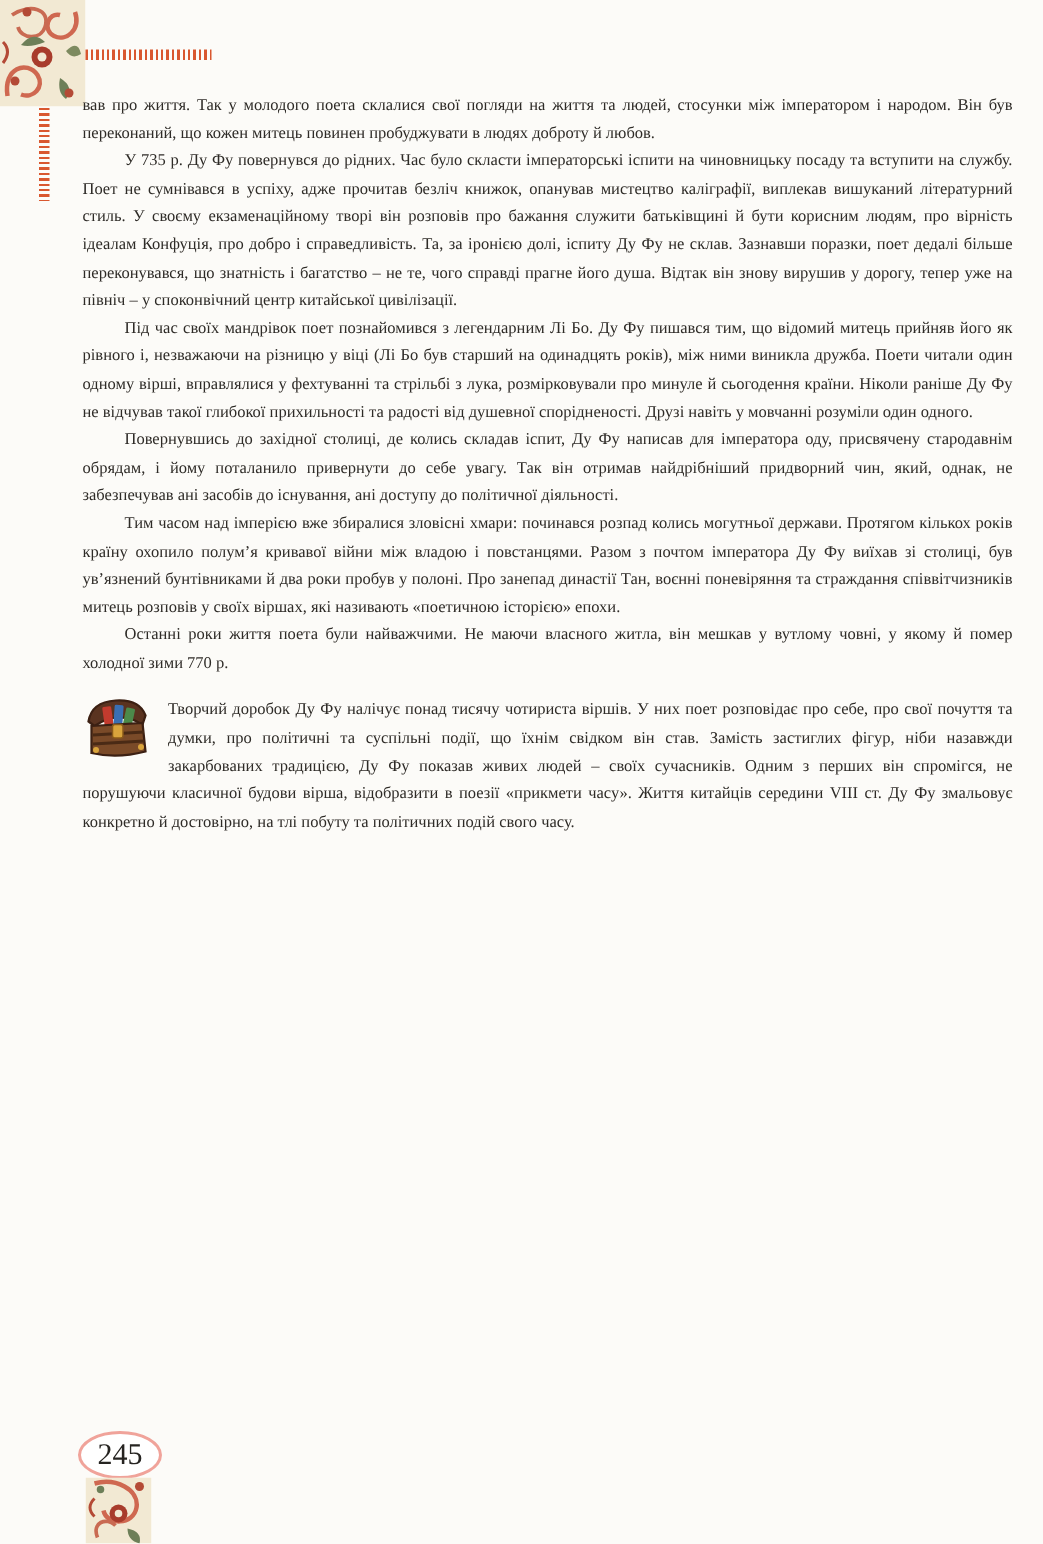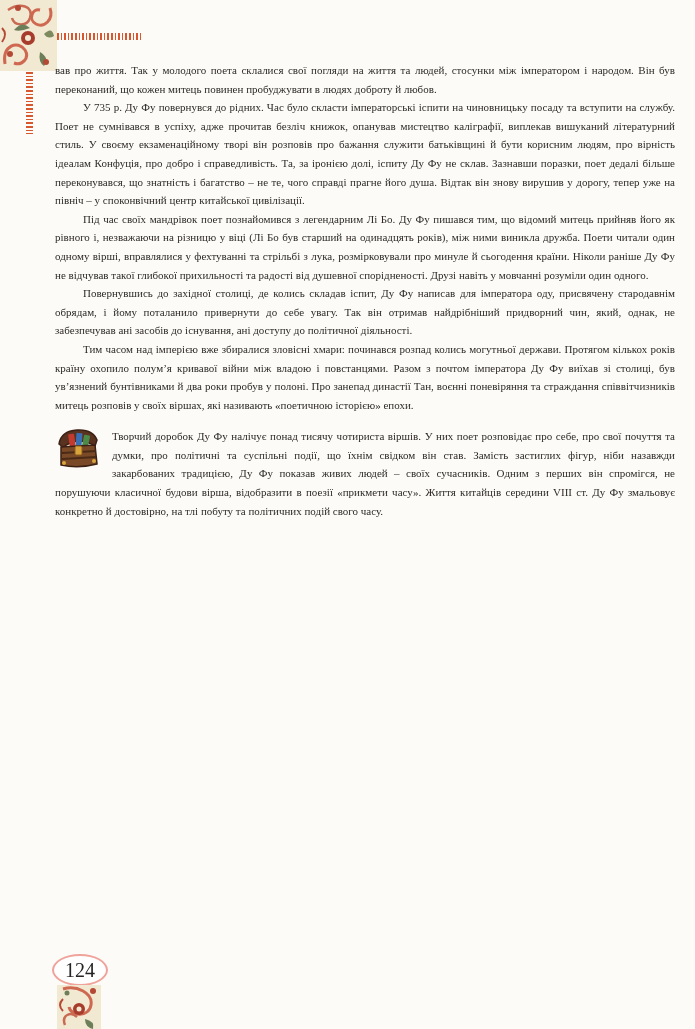--- a/index.html
+++ b/index.html
@@ -77,39 +77,40 @@
 
 <div class="dash-h"></div>
 <div class="dash-v"></div>
 
 <main class="text-column">
   <p class="para">вав про життя. Так у молодого поета склалися свої погляди на життя та людей, стосунки між імператором і народом. Він був переконаний, що кожен митець повинен пробуджувати в людях доброту й любов.</p>
   <p class="para indent">У 735 р. Ду Фу повернувся до рідних. Час було скласти імператорські іспити на чиновницьку посаду та вступити на службу. Поет не сумнівався в успіху, адже прочитав безліч книжок, опанував мистецтво каліграфії, виплекав вишуканий літературний стиль. У своєму екзаменаційному творі він розповів про бажання служити батьківщині й бути корисним людям, про вірність ідеалам Конфуція, про добро і справедливість. Та, за іронією долі, іспиту Ду Фу не склав. Зазнавши поразки, поет дедалі більше переконувався, що знатність і багатство – не те, чого справді прагне його душа. Відтак він знову вирушив у дорогу, тепер уже на північ – у споконвічний центр китайської цивілізації.</p>
   <p class="para indent">Під час своїх мандрівок поет познайомився з легендарним Лі Бо. Ду Фу пишався тим, що відомий митець прийняв його як рівного і, незважаючи на різницю у віці (Лі Бо був старший на одинадцять років), між ними виникла дружба. Поети читали один одному вірші, вправлялися у фехтуванні та стрільбі з лука, розмірковували про минуле й сьогодення країни. Ніколи раніше Ду Фу не відчував такої глибокої прихильності та радості від душевної спорідненості. Друзі навіть у мовчанні розуміли один одного.</p>
   <p class="para indent">Повернувшись до західної столиці, де колись складав іспит, Ду Фу написав для імператора оду, присвячену стародавнім обрядам, і йому поталанило привернути до себе увагу. Так він отримав найдрібніший придворний чин, який, однак, не забезпечував ані засобів до існування, ані доступу до політичної діяльності.</p>
   <p class="para indent">Тим часом над імперією вже збиралися зловісні хмари: починався розпад колись могутньої держави. Протягом кількох років країну охопило полум’я кривавої війни між владою і повстанцями. Разом з почтом імператора Ду Фу виїхав зі столиці, був ув’язнений бунтівниками й два роки пробув у полоні. Про занепад династії Тан, воєнні поневіряння та страждання співвітчизників митець розповів у своїх віршах, які називають «поетичною історією» епохи.</p>
+  <p class="para indent">Останні роки життя поета були найважчими. Не маючи власного житла, він мешкав у вутлому човні, у якому й помер холодної зими 770 р.</p>
 
   <p class="para gap-before">
     <svg class="chest" viewBox="0 0 46 42" aria-hidden="true">
       <path d="M4 16 Q6 3 22 2 Q38 1 42 12 L40 18 Q24 8 8 19 Z" fill="#5a3320" stroke="#3c2013" stroke-width="1.5"></path>
       <rect x="14" y="6" width="6" height="14" rx="1" fill="#c23b2e" transform="rotate(-8 17 13)"></rect>
       <rect x="21" y="5" width="6" height="15" rx="1" fill="#3a6fb3" transform="rotate(4 24 12)"></rect>
       <rect x="28" y="7" width="6" height="13" rx="1" fill="#4c8a4a" transform="rotate(12 31 13)"></rect>
       <path d="M6 19 L40 17 L42 36 Q23 41 6 37 Z" fill="#7a4a28" stroke="#3c2013" stroke-width="1.5"></path>
       <path d="M7 25 L41 23 M7 31 L41 29" stroke="#4a2a15" stroke-width="2" fill="none"></path>
       <rect x="20" y="18" width="7" height="9" rx="1.5" fill="#d9a43c" stroke="#8a5a1a"></rect>
       <circle cx="9" cy="35" r="2" fill="#d9a43c"></circle>
       <circle cx="39" cy="33" r="2" fill="#d9a43c"></circle>
     </svg><span>Творчий доробок Ду Фу налічує понад тисячу чотириста віршів. У них поет розповідає про себе, про свої почуття та думки, про політичні та суспільні події, що їхнім свідком він став. Замість застиглих фігур, ніби назавжди закарбованих традицією, Ду Фу показав живих людей – своїх сучасників. Одним з перших він спромігся, не порушуючи класичної будови вірша, відобразити в поезії «прикмети часу». Життя китайців середини VIII ст. Ду Фу змальовує конкретно й достовірно, на тлі побуту та політичних подій свого часу.</span>
   </p>
 
 </main>
 
 <div class="page-num-oval">
-  <span>124</span>
+  <span>245</span>
 </div>
 
 <svg class="ornament-bottom" viewBox="0 0 44 44" aria-hidden="true">
   <rect width="44" height="44" fill="#f2e9d3"></rect>
   <path d="M6 4 C 20 0 36 8 34 20 C 32 32 14 32 12 22" stroke="#cf6850" stroke-width="3" fill="none"></path>
   <path d="M8 40 C 4 30 14 26 20 32" stroke="#c96a52" stroke-width="2.5" fill="none"></path>
   <circle cx="22" cy="24" r="6" fill="#a83c2c"></circle>
   <circle cx="22" cy="24" r="2.5" fill="#f2e9d3"></circle>
   <path d="M28 34 q10 2 8 10 q-8 -2 -8 -10" fill="#6d7f58"></path>
   <path d="M6 14 q-6 6 0 12" stroke="#b44a36" stroke-width="2" fill="none"></path>

